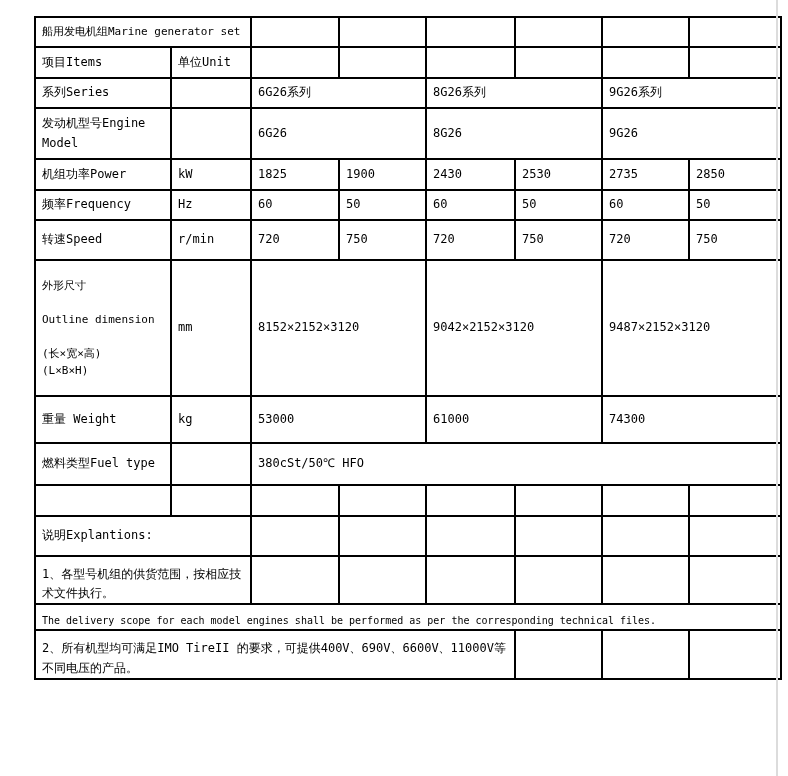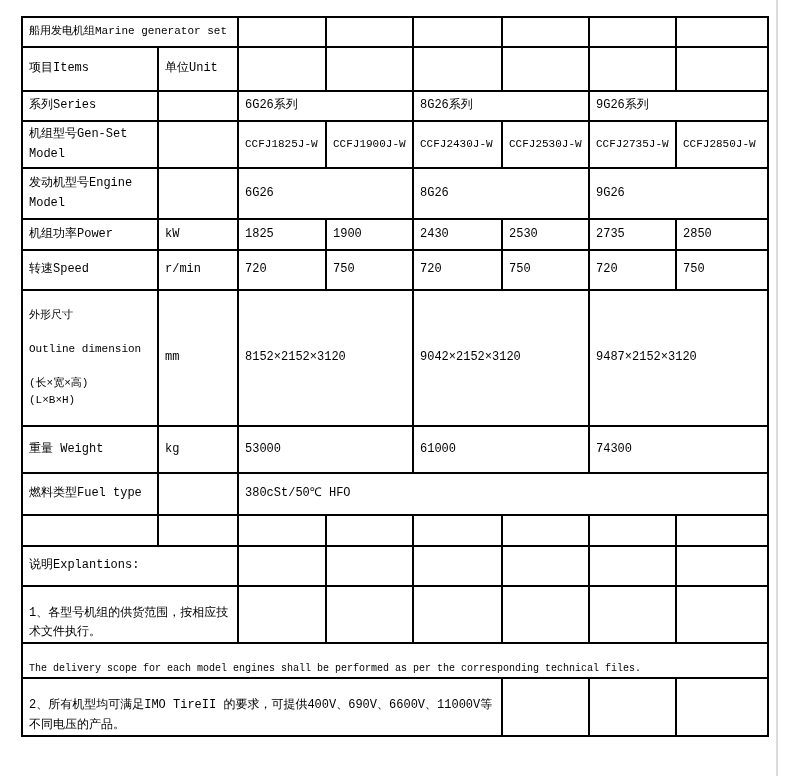--- a/index.html
+++ b/index.html
@@ -3,36 +3,36 @@
 <meta charset="utf-8">
 <style>
   html,body { margin:0; padding:0; }
   body {
     width:788px; height:776px;
     background:#ffffff; color:#000000;
     font-family:"DejaVu Sans Mono","Liberation Mono",monospace;
     overflow:hidden; position:relative;
   }
   table.spec {
-    position:absolute; left:21px; top:16px;
-    width:746px; table-layout:fixed; border-collapse:collapse;font-family:Liberation Mono, monospace;
+    position:absolute; left:34px; top:16px;
+    width:746px; table-layout:fixed; border-collapse:collapse;
   }
   td {
     border:2px solid #000000;
     font-size:12px; line-height:1.6;
     padding:1px 6px;
     vertical-align:middle;
     overflow:hidden;
     word-break:break-word;
   }
   td.title-cell   { font-size:11px; white-space:nowrap; }
   td.model-val    { font-size:11px; white-space:nowrap; }
   td.outline-label{ font-size:11px; white-space:pre-line; line-height:1.55; }
   td.note-en      { font-size:10px;margin-top:12px; }
-  td.tight        { padding-top:17px; padding-bottom:0; }
+  td.tight        { padding-top:8px; padding-bottom:0; }
   .page-edge {
     position:absolute; left:776px; top:0;
     width:2px; height:776px; background:#dcdcdc;
   }
 </style>
 </head>
 <body>
 
 <table class="spec">
   <colgroup>
@@ -50,69 +50,69 @@
       <tr style="height:30px">
     <td colspan="2" class="title-cell">船用发电机组Marine generator set</td>
     <td></td>
     <td></td>
     <td></td>
     <td></td>
     <td></td>
     <td></td>
   </tr>
 
-  <tr style="height:44px">
+  <tr style="height:31px">
     <td>项目Items</td>
     <td>单位Unit</td>
     <td></td>
     <td></td>
     <td></td>
     <td></td>
     <td></td>
     <td></td>
   </tr>
 
   <tr style="height:30px">
     <td>系列Series</td>
     <td></td>
     <td colspan="2">6G26系列</td>
     <td colspan="2">8G26系列</td>
     <td colspan="2">9G26系列</td>
   </tr>
 
-  <tr style="height:47px">
-    <td>机组型号Gen-Set Model</td>
-    <td></td>
-    <td class="model-val">CCFJ1825J-W</td>
-    <td class="model-val">CCFJ1900J-W</td>
-    <td class="model-val">CCFJ2430J-W</td>
-    <td class="model-val">CCFJ2530J-W</td>
-    <td class="model-val">CCFJ2735J-W</td>
-    <td class="model-val">CCFJ2850J-W</td>
-  </tr>
 
   <tr style="height:51px">
     <td>发动机型号Engine Model</td>
     <td></td>
     <td colspan="2">6G26</td>
     <td colspan="2">8G26</td>
     <td colspan="2">9G26</td>
   </tr>
 
   <tr style="height:31px">
     <td>机组功率Power</td>
     <td>kW</td>
     <td>1825</td>
     <td>1900</td>
     <td>2430</td>
     <td>2530</td>
     <td>2735</td>
     <td>2850</td>
   </tr>
 
+  <tr style="height:30px">
+    <td>频率Frequency</td>
+    <td>Hz</td>
+    <td>60</td>
+    <td>50</td>
+    <td>60</td>
+    <td>50</td>
+    <td>60</td>
+    <td>50</td>
+  </tr>
 
   <tr style="height:40px">
     <td>转速Speed</td>
     <td>r/min</td>
     <td>720</td>
     <td>750</td>
     <td>720</td>
     <td>750</td>
     <td>720</td>
     <td>750</td>

